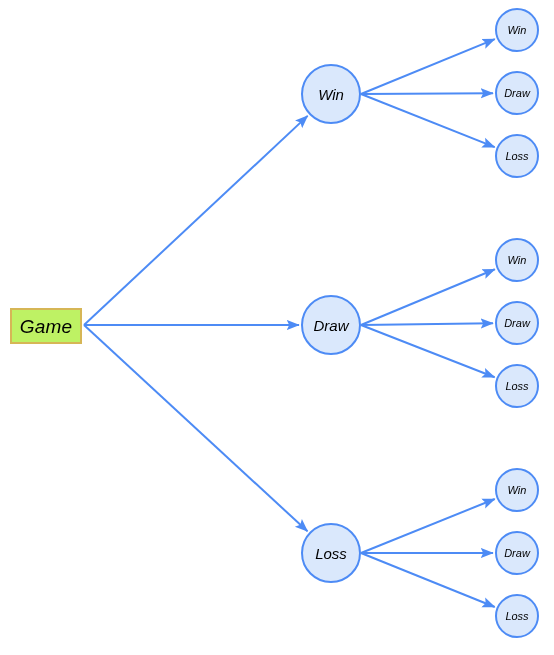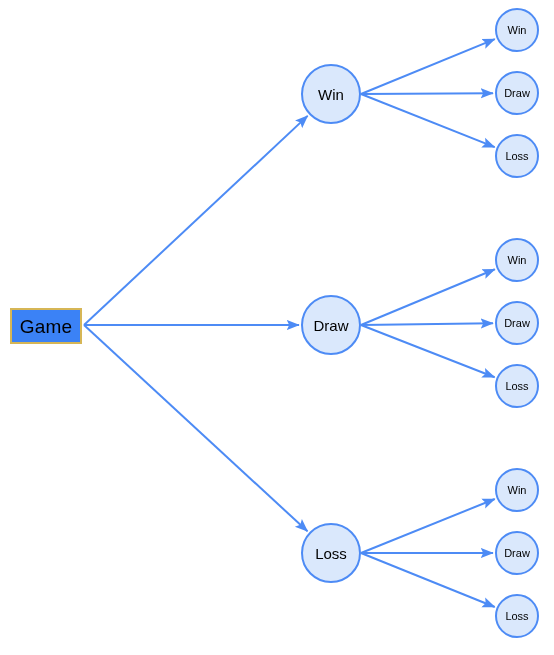--- a/index.html
+++ b/index.html
@@ -28,25 +28,26 @@
   .node {
     position: absolute;
     display: flex;
     align-items: center;
     justify-content: center;
     box-sizing: border-box;
     text-align: left;
     color: #000000;
     line-height: 1;
     user-select: none;
+    font-style: italic;
   }
   .node-root {
     border-radius: 0;
     border: 2px solid #D6B656;
-    background: #3b82f6;
+    background: #bef264;
     font-size: 19px;
     letter-spacing: 0.2px;
   }
   .node-mid {
     border-radius: 50%;
     border: 2px solid #4D8BF5;
     background: #DAE8FC;
     font-size: 15px;
   }
   .node-leaf {

